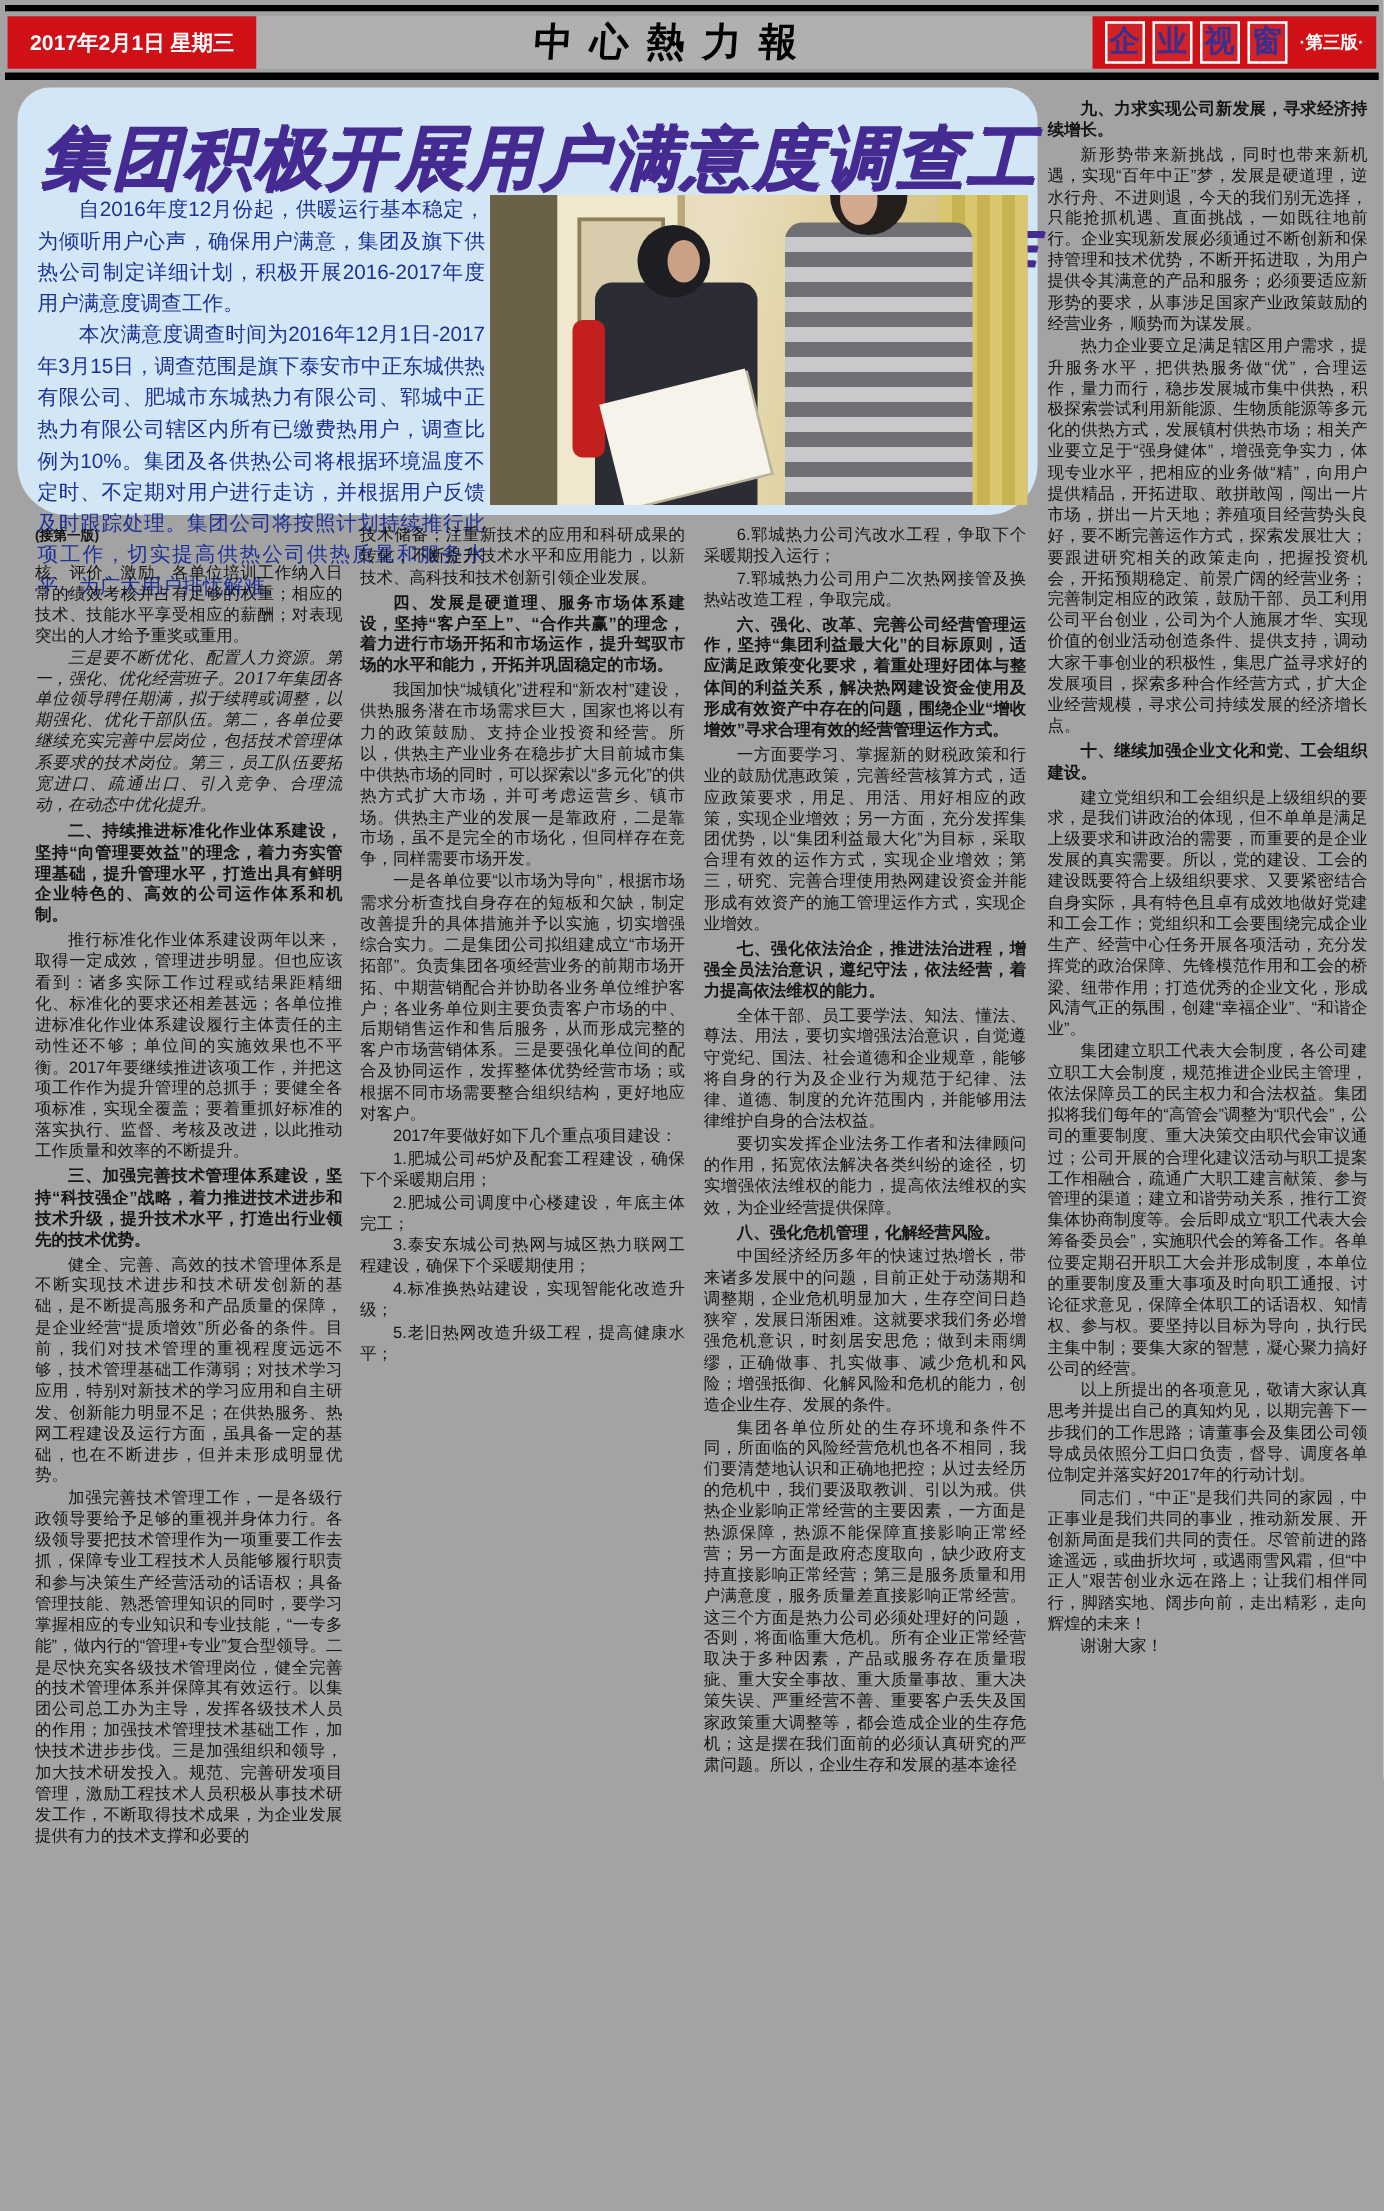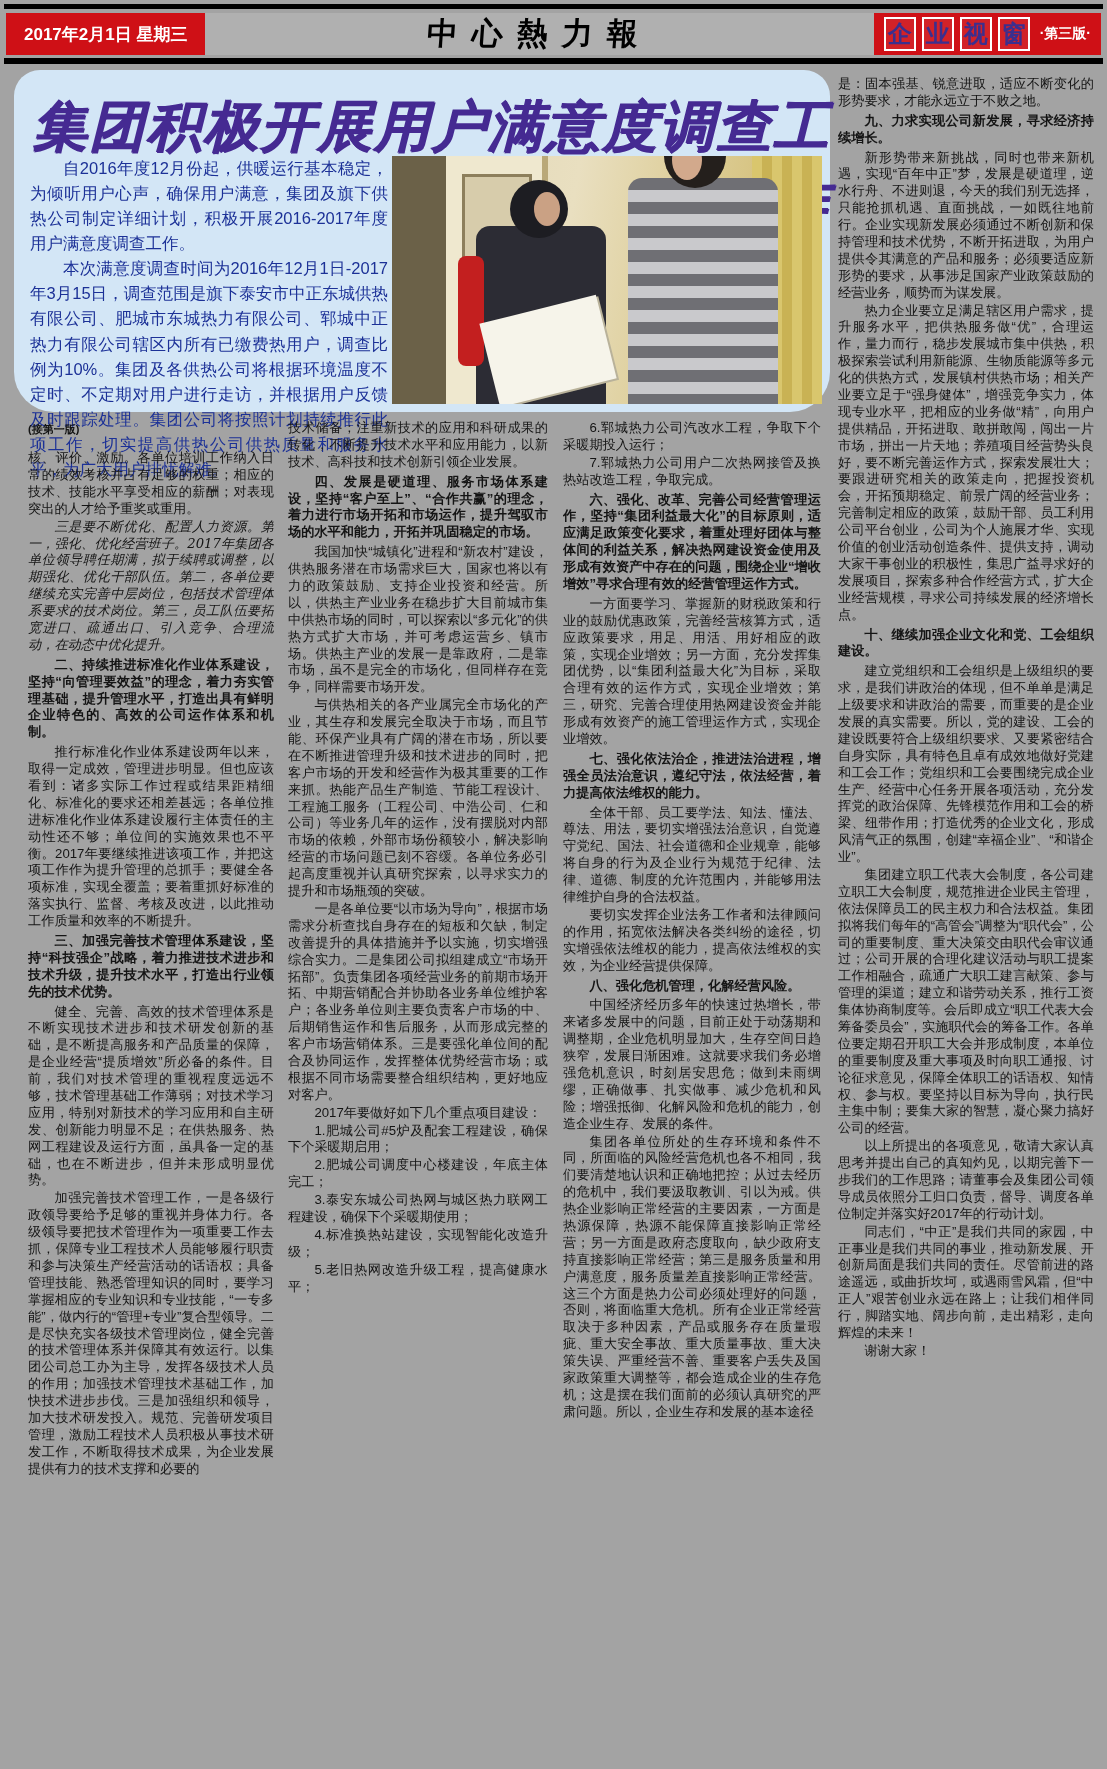--- a/index.html
+++ b/index.html
@@ -124,21 +124,20 @@
       <p class="b-h">二、持续推进标准化作业体系建设，坚持“向管理要效益”的理念，着力夯实管理基础，提升管理水平，打造出具有鲜明企业特色的、高效的公司运作体系和机制。</p>
       <p class="b-p">推行标准化作业体系建设两年以来，取得一定成效，管理进步明显。但也应该看到：诸多实际工作过程或结果距精细化、标准化的要求还相差甚远；各单位推进标准化作业体系建设履行主体责任的主动性还不够；单位间的实施效果也不平衡。2017年要继续推进该项工作，并把这项工作作为提升管理的总抓手；要健全各项标准，实现全覆盖；要着重抓好标准的落实执行、监督、考核及改进，以此推动工作质量和效率的不断提升。</p>
       <p class="b-h">三、加强完善技术管理体系建设，坚持“科技强企”战略，着力推进技术进步和技术升级，提升技术水平，打造出行业领先的技术优势。</p>
       <p class="b-p">健全、完善、高效的技术管理体系是不断实现技术进步和技术研发创新的基础，是不断提高服务和产品质量的保障，是企业经营“提质增效”所必备的条件。目前，我们对技术管理的重视程度远远不够，技术管理基础工作薄弱；对技术学习应用，特别对新技术的学习应用和自主研发、创新能力明显不足；在供热服务、热网工程建设及运行方面，虽具备一定的基础，也在不断进步，但并未形成明显优势。</p>
       <p class="b-p">加强完善技术管理工作，一是各级行政领导要给予足够的重视并身体力行。各级领导要把技术管理作为一项重要工作去抓，保障专业工程技术人员能够履行职责和参与决策生产经营活动的话语权；具备管理技能、熟悉管理知识的同时，要学习掌握相应的专业知识和专业技能，“一专多能”，做内行的“管理+专业”复合型领导。二是尽快充实各级技术管理岗位，健全完善的技术管理体系并保障其有效运行。以集团公司总工办为主导，发挥各级技术人员的作用；加强技术管理技术基础工作，加快技术进步步伐。三是加强组织和领导，加大技术研发投入。规范、完善研发项目管理，激励工程技术人员积极从事技术研发工作，不断取得技术成果，为企业发展提供有力的技术支撑和必要的</p>
     </div>
   <div class="col c2">
       <p class="b-pc">技术储备；注重新技术的应用和科研成果的转化，不断提升技术水平和应用能力，以新技术、高科技和技术创新引领企业发展。</p>
       <p class="b-h">四、发展是硬道理、服务市场体系建设，坚持“客户至上”、“合作共赢”的理念，着力进行市场开拓和市场运作，提升驾驭市场的水平和能力，开拓并巩固稳定的市场。</p>
       <p class="b-p">我国加快“城镇化”进程和“新农村”建设，供热服务潜在市场需求巨大，国家也将以有力的政策鼓励、支持企业投资和经营。所以，供热主产业业务在稳步扩大目前城市集中供热市场的同时，可以探索以“多元化”的供热方式扩大市场，并可考虑运营乡、镇市场。供热主产业的发展一是靠政府，二是靠市场，虽不是完全的市场化，但同样存在竞争，同样需要市场开发。</p>
-      <p class="b-p">与供热相关的各产业属完全市场化的产业，其生存和发展完全取决于市场，而且节能、环保产业具有广阔的潜在市场，所以要在不断推进管理升级和技术进步的同时，把客户市场的开发和经营作为极其重要的工作来抓。热能产品生产制造、节能工程设计、工程施工服务（工程公司、中浩公司、仁和公司）等业务几年的运作，没有摆脱对内部市场的依赖，外部市场份额较小，解决影响经营的市场问题已刻不容缓。各单位务必引起高度重视并认真研究探索，以寻求实力的提升和市场瓶颈的突破。</p>
       <p class="b-p">一是各单位要“以市场为导向”，根据市场需求分析查找自身存在的短板和欠缺，制定改善提升的具体措施并予以实施，切实增强综合实力。二是集团公司拟组建成立“市场开拓部”。负责集团各项经营业务的前期市场开拓、中期营销配合并协助各业务单位维护客户；各业务单位则主要负责客户市场的中、后期销售运作和售后服务，从而形成完整的客户市场营销体系。三是要强化单位间的配合及协同运作，发挥整体优势经营市场；或根据不同市场需要整合组织结构，更好地应对客户。</p>
       <p class="b-p">2017年要做好如下几个重点项目建设：</p>
       <p class="b-li">1.肥城公司#5炉及配套工程建设，确保下个采暖期启用；</p>
       <p class="b-li">2.肥城公司调度中心楼建设，年底主体完工；</p>
       <p class="b-li">3.泰安东城公司热网与城区热力联网工程建设，确保下个采暖期使用；</p>
       <p class="b-li">4.标准换热站建设，实现智能化改造升级；</p>
       <p class="b-li">5.老旧热网改造升级工程，提高健康水平；</p>
     </div>
   <div class="col c3">
       <p class="b-li">6.郓城热力公司汽改水工程，争取下个采暖期投入运行；</p>
@@ -146,21 +145,20 @@
       <p class="b-h">六、强化、改革、完善公司经营管理运作，坚持“集团利益最大化”的目标原则，适应满足政策变化要求，着重处理好团体与整体间的利益关系，解决热网建设资金使用及形成有效资产中存在的问题，围绕企业“增收增效”寻求合理有效的经营管理运作方式。</p>
       <p class="b-p">一方面要学习、掌握新的财税政策和行业的鼓励优惠政策，完善经营核算方式，适应政策要求，用足、用活、用好相应的政策，实现企业增效；另一方面，充分发挥集团优势，以“集团利益最大化”为目标，采取合理有效的运作方式，实现企业增效；第三，研究、完善合理使用热网建设资金并能形成有效资产的施工管理运作方式，实现企业增效。</p>
       <p class="b-h">七、强化依法治企，推进法治进程，增强全员法治意识，遵纪守法，依法经营，着力提高依法维权的能力。</p>
       <p class="b-p">全体干部、员工要学法、知法、懂法、尊法、用法，要切实增强法治意识，自觉遵守党纪、国法、社会道德和企业规章，能够将自身的行为及企业行为规范于纪律、法律、道德、制度的允许范围内，并能够用法律维护自身的合法权益。</p>
       <p class="b-p">要切实发挥企业法务工作者和法律顾问的作用，拓宽依法解决各类纠纷的途径，切实增强依法维权的能力，提高依法维权的实效，为企业经营提供保障。</p>
       <p class="b-h">八、强化危机管理，化解经营风险。</p>
       <p class="b-p">中国经济经历多年的快速过热增长，带来诸多发展中的问题，目前正处于动荡期和调整期，企业危机明显加大，生存空间日趋狭窄，发展日渐困难。这就要求我们务必增强危机意识，时刻居安思危；做到未雨绸缪，正确做事、扎实做事、减少危机和风险；增强抵御、化解风险和危机的能力，创造企业生存、发展的条件。</p>
       <p class="b-p">集团各单位所处的生存环境和条件不同，所面临的风险经营危机也各不相同，我们要清楚地认识和正确地把控；从过去经历的危机中，我们要汲取教训、引以为戒。供热企业影响正常经营的主要因素，一方面是热源保障，热源不能保障直接影响正常经营；另一方面是政府态度取向，缺少政府支持直接影响正常经营；第三是服务质量和用户满意度，服务质量差直接影响正常经营。这三个方面是热力公司必须处理好的问题，否则，将面临重大危机。所有企业正常经营取决于多种因素，产品或服务存在质量瑕疵、重大安全事故、重大质量事故、重大决策失误、严重经营不善、重要客户丢失及国家政策重大调整等，都会造成企业的生存危机；这是摆在我们面前的必须认真研究的严肃问题。所以，企业生存和发展的基本途径</p>
     </div>
   <div class="col c4">
-      <p class="b-pc">是：固本强基、锐意进取，适应不断变化的形势要求，才能永远立于不败之地。</p>
       <p class="b-h">九、力求实现公司新发展，寻求经济持续增长。</p>
       <p class="b-p">新形势带来新挑战，同时也带来新机遇，实现“百年中正”梦，发展是硬道理，逆水行舟、不进则退，今天的我们别无选择，只能抢抓机遇、直面挑战，一如既往地前行。企业实现新发展必须通过不断创新和保持管理和技术优势，不断开拓进取，为用户提供令其满意的产品和服务；必须要适应新形势的要求，从事涉足国家产业政策鼓励的经营业务，顺势而为谋发展。</p>
       <p class="b-p">热力企业要立足满足辖区用户需求，提升服务水平，把供热服务做“优”，合理运作，量力而行，稳步发展城市集中供热，积极探索尝试利用新能源、生物质能源等多元化的供热方式，发展镇村供热市场；相关产业要立足于“强身健体”，增强竞争实力，体现专业水平，把相应的业务做“精”，向用户提供精品，开拓进取、敢拼敢闯，闯出一片市场，拼出一片天地；养殖项目经营势头良好，要不断完善运作方式，探索发展壮大；要跟进研究相关的政策走向，把握投资机会，开拓预期稳定、前景广阔的经营业务；完善制定相应的政策，鼓励干部、员工利用公司平台创业，公司为个人施展才华、实现价值的创业活动创造条件、提供支持，调动大家干事创业的积极性，集思广益寻求好的发展项目，探索多种合作经营方式，扩大企业经营规模，寻求公司持续发展的经济增长点。</p>
       <p class="b-h">十、继续加强企业文化和党、工会组织建设。</p>
       <p class="b-p">建立党组织和工会组织是上级组织的要求，是我们讲政治的体现，但不单单是满足上级要求和讲政治的需要，而重要的是企业发展的真实需要。所以，党的建设、工会的建设既要符合上级组织要求、又要紧密结合自身实际，具有特色且卓有成效地做好党建和工会工作；党组织和工会要围绕完成企业生产、经营中心任务开展各项活动，充分发挥党的政治保障、先锋模范作用和工会的桥梁、纽带作用；打造优秀的企业文化，形成风清气正的氛围，创建“幸福企业”、“和谐企业”。</p>
       <p class="b-p">集团建立职工代表大会制度，各公司建立职工大会制度，规范推进企业民主管理，依法保障员工的民主权力和合法权益。集团拟将我们每年的“高管会”调整为“职代会”，公司的重要制度、重大决策交由职代会审议通过；公司开展的合理化建议活动与职工提案工作相融合，疏通广大职工建言献策、参与管理的渠道；建立和谐劳动关系，推行工资集体协商制度等。会后即成立“职工代表大会筹备委员会”，实施职代会的筹备工作。各单位要定期召开职工大会并形成制度，本单位的重要制度及重大事项及时向职工通报、讨论征求意见，保障全体职工的话语权、知情权、参与权。要坚持以目标为导向，执行民主集中制；要集大家的智慧，凝心聚力搞好公司的经营。</p>
       <p class="b-p">以上所提出的各项意见，敬请大家认真思考并提出自己的真知灼见，以期完善下一步我们的工作思路；请董事会及集团公司领导成员依照分工归口负责，督导、调度各单位制定并落实好2017年的行动计划。</p>
       <p class="b-p">同志们，“中正”是我们共同的家园，中正事业是我们共同的事业，推动新发展、开创新局面是我们共同的责任。尽管前进的路途遥远，或曲折坎坷，或遇雨雪风霜，但“中正人”艰苦创业永远在路上；让我们相伴同行，脚踏实地、阔步向前，走出精彩，走向辉煌的未来！</p>
       <p class="b-p">谢谢大家！</p>
     </div>

